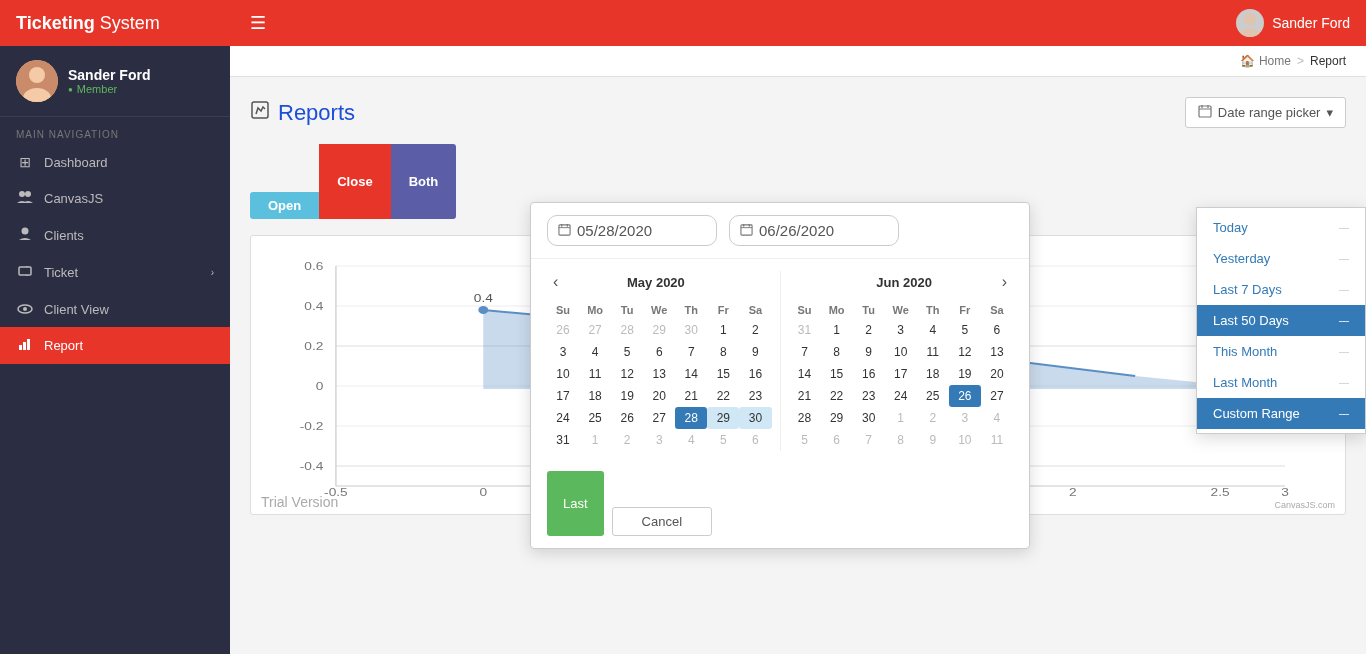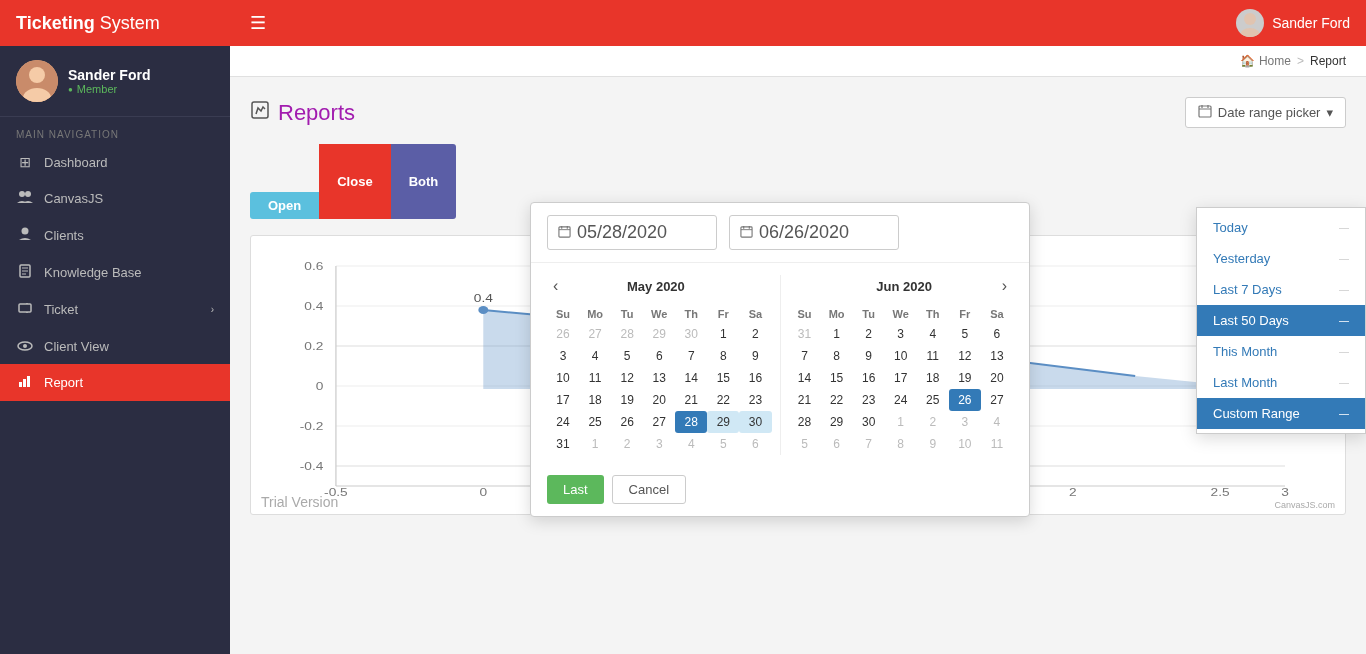--- a/index.html
+++ b/index.html
@@ -80,21 +80,21 @@
     .breadcrumb-sep { color: #bbb; }
     .breadcrumb-current { color: #333; }
 
     
     .content {
       flex: 1; padding: 20px; overflow: auto;
       position: relative;
     }
 
     .page-header { display: flex; align-items: center; justify-content: space-between; margin-bottom: 16px; }
-    .page-title { display: flex; align-items: center; gap: 8px; font-size: 22px; color: #a21caf; font-weight: 400; }
+    .page-title { display: flex; align-items: center; gap: 8px; font-size: 22px; color: #1d4ed8; font-weight: 400; }
 
     
     .date-range-btn {
       background: white; border: 1px solid #ccc; border-radius: 3px;
       padding: 6px 12px; cursor: pointer; font-size: 13px;
       display: flex; align-items: center; gap: 6px; color: #555;
     }
 
     
     .filter-btns { display: flex; gap: 0; margin-bottom: 16px; }
@@ -124,22 +124,22 @@
       background: white; border: 1px solid #ccc; border-radius: 4px;
       box-shadow: 0 4px 16px rgba(0,0,0,0.15); z-index: 100;
       padding: 0;
       display: flex; flex-direction: column;
     }
 
     .calendar-inputs {
       display: flex; gap: 12px; padding: 12px 16px; border-bottom: 1px solid #eee;
     }
     .cal-input {
-      border: 1px solid #ccc; border-radius: 3px; padding: 6px 10px;
-      font-size: 18px; display: flex; align-items: center; gap: 6px;
+      border: 1px solid #ccc; border-radius: 10px; padding: 6px 10px;
+      font-size: 15px; display: flex; align-items: center; gap: 6px;
       color: #555; width: 170px;
     }
 
     .calendars-row { display: flex; gap: 0; padding: 12px 16px; }
     .calendar { width: 230px; }
     .cal-header { display: flex; align-items: center; justify-content: space-between; margin-bottom: 8px; }
     .cal-nav { background: none; border: none; cursor: pointer; font-size: 16px; color: #555; padding: 2px 6px; }
     .cal-title { font-weight: 600; font-size: 13px; color: #333; }
     .cal-grid { width: 100%; border-collapse: collapse; }
     .cal-grid th { font-size: 11px; color: #777; text-align: center; padding: 3px 0; width: 30px; }
@@ -164,21 +164,21 @@
     .drs-item.active-blue { background: #337ab7; color: white; }
     .drs-dash { color: #ccc; font-size: 10px; }
 
     .cal-actions { display: flex; gap: 8px; padding: 8px 16px 12px; justify-content: flex-start; }
     .btn-apply {
       background: #5cb85c; color: white; border: none; border-radius: 3px;
       padding: 6px 16px; cursor: pointer; font-size: 13px;
     }
     .btn-cancel {
       background: white; color: #555; border: 1px solid #ccc; border-radius: 3px;
-      padding: 6px 16px; cursor: pointer; font-size: 13px;
+      padding: 6px 29px; cursor: pointer; font-size: 13px; margin-top: 36px;
     }
 
     
     .footer {
       background: white; border-top: 1px solid #ddd;
       padding: 14px 20px; display: flex; justify-content: space-between; align-items: center;
       font-size: 13px; color: #555; flex-shrink: 0;
     }
     .footer-brand { color: #e8352a; font-weight: 600; }
   </style>
@@ -240,31 +240,20 @@
       <span>CanvasJS</span>
     </div>
     <div class="sidebar-item">
       <span class="icon">
         <svg width="14" height="14" viewBox="0 0 14 14">
             <circle cx="7" cy="4" r="3.5" fill="#bbb"></circle>
             <path d="M1 13 Q7 9 13 13" fill="#bbb"></path>
           </svg>
       </span>
       <span>Clients</span>
-    </div>
-    <div class="sidebar-item">
-      <span class="icon">
-        <svg width="14" height="14" viewBox="0 0 14 14">
-            <rect x="2" y="1" width="10" height="12" rx="1" fill="none" stroke="#bbb" stroke-width="1.5"></rect>
-            <line x1="4" y1="4" x2="10" y2="4" stroke="#bbb" stroke-width="1"></line>
-            <line x1="4" y1="7" x2="10" y2="7" stroke="#bbb" stroke-width="1"></line>
-            <line x1="4" y1="10" x2="8" y2="10" stroke="#bbb" stroke-width="1"></line>
-          </svg>
-      </span>
-      <span>Knowledge Base</span>
     </div>
     <div class="sidebar-item">
       <span class="icon">
         <svg width="14" height="14" viewBox="0 0 14 14">
             <rect x="1" y="3" width="12" height="8" rx="1" fill="none" stroke="#bbb" stroke-width="1.5"></rect>
             <path d="M9 3 V2 M9 11 V12" stroke="#bbb" stroke-width="1.5"></path>
           </svg>
       </span>
       <span>Ticket</span>
       <span class="sidebar-item-expand">›</span>

